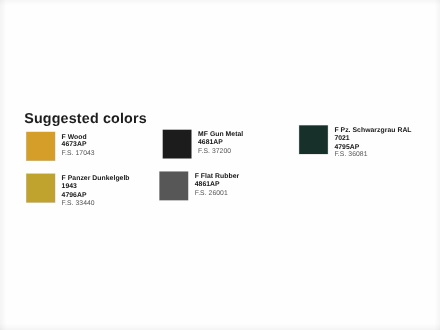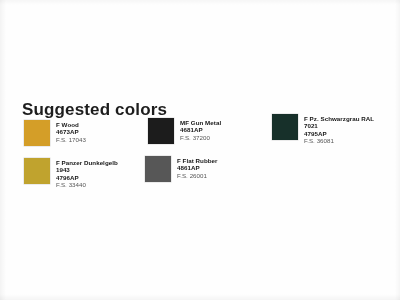--- a/index.html
+++ b/index.html
@@ -29,21 +29,21 @@
       linear-gradient(to right, rgba(0,0,0,0.045) 0px, rgba(0,0,0,0) 6px),
       linear-gradient(to left, rgba(0,0,0,0.035) 0px, rgba(0,0,0,0) 5px),
       linear-gradient(to bottom, rgba(0,0,0,0.03) 0px, rgba(0,0,0,0) 5px),
       linear-gradient(to top, rgba(0,0,0,0.04) 0px, rgba(0,0,0,0) 6px);
   }
 
   #title {
     position: absolute;
     left: 22px;
     top: 100px;
-    font-size: 17px;
+    font-size: 13px;
     font-weight: bold;
     color: #1d1d1d;
     letter-spacing: 0.15px;
     white-space: nowrap;
   }
 
   .entry {
     position: absolute;
     display: flex;
     align-items: flex-start;

